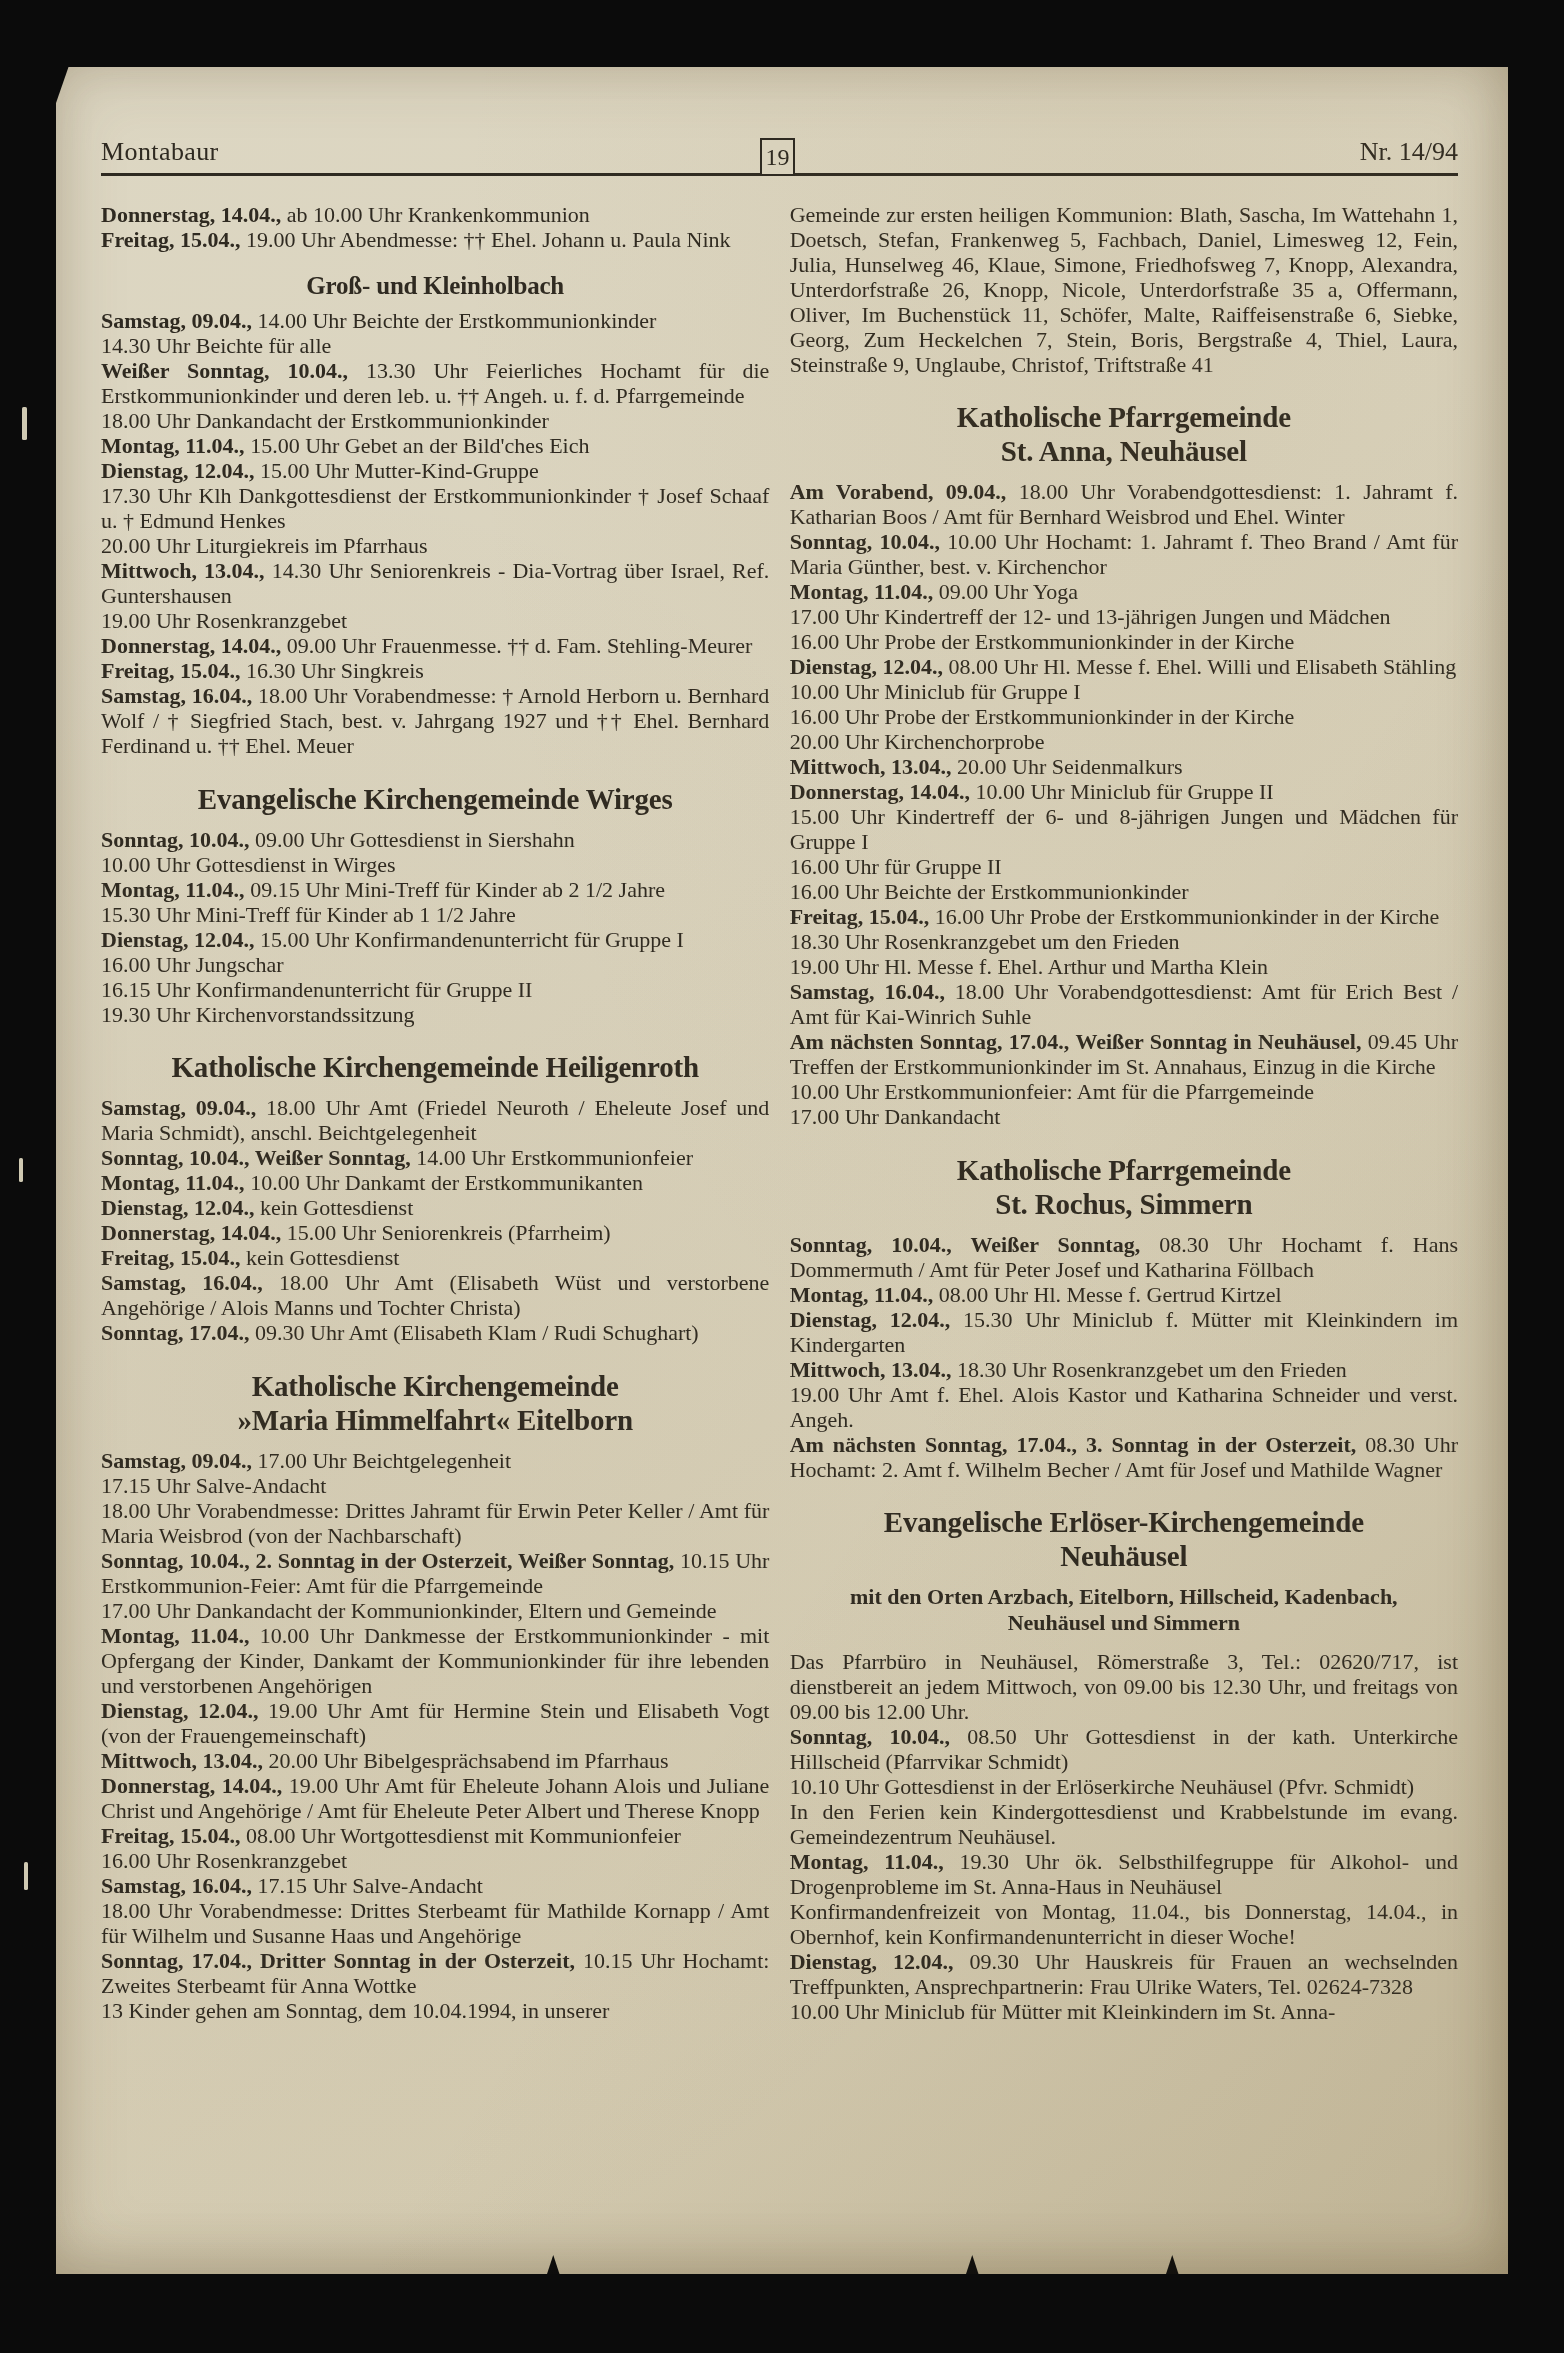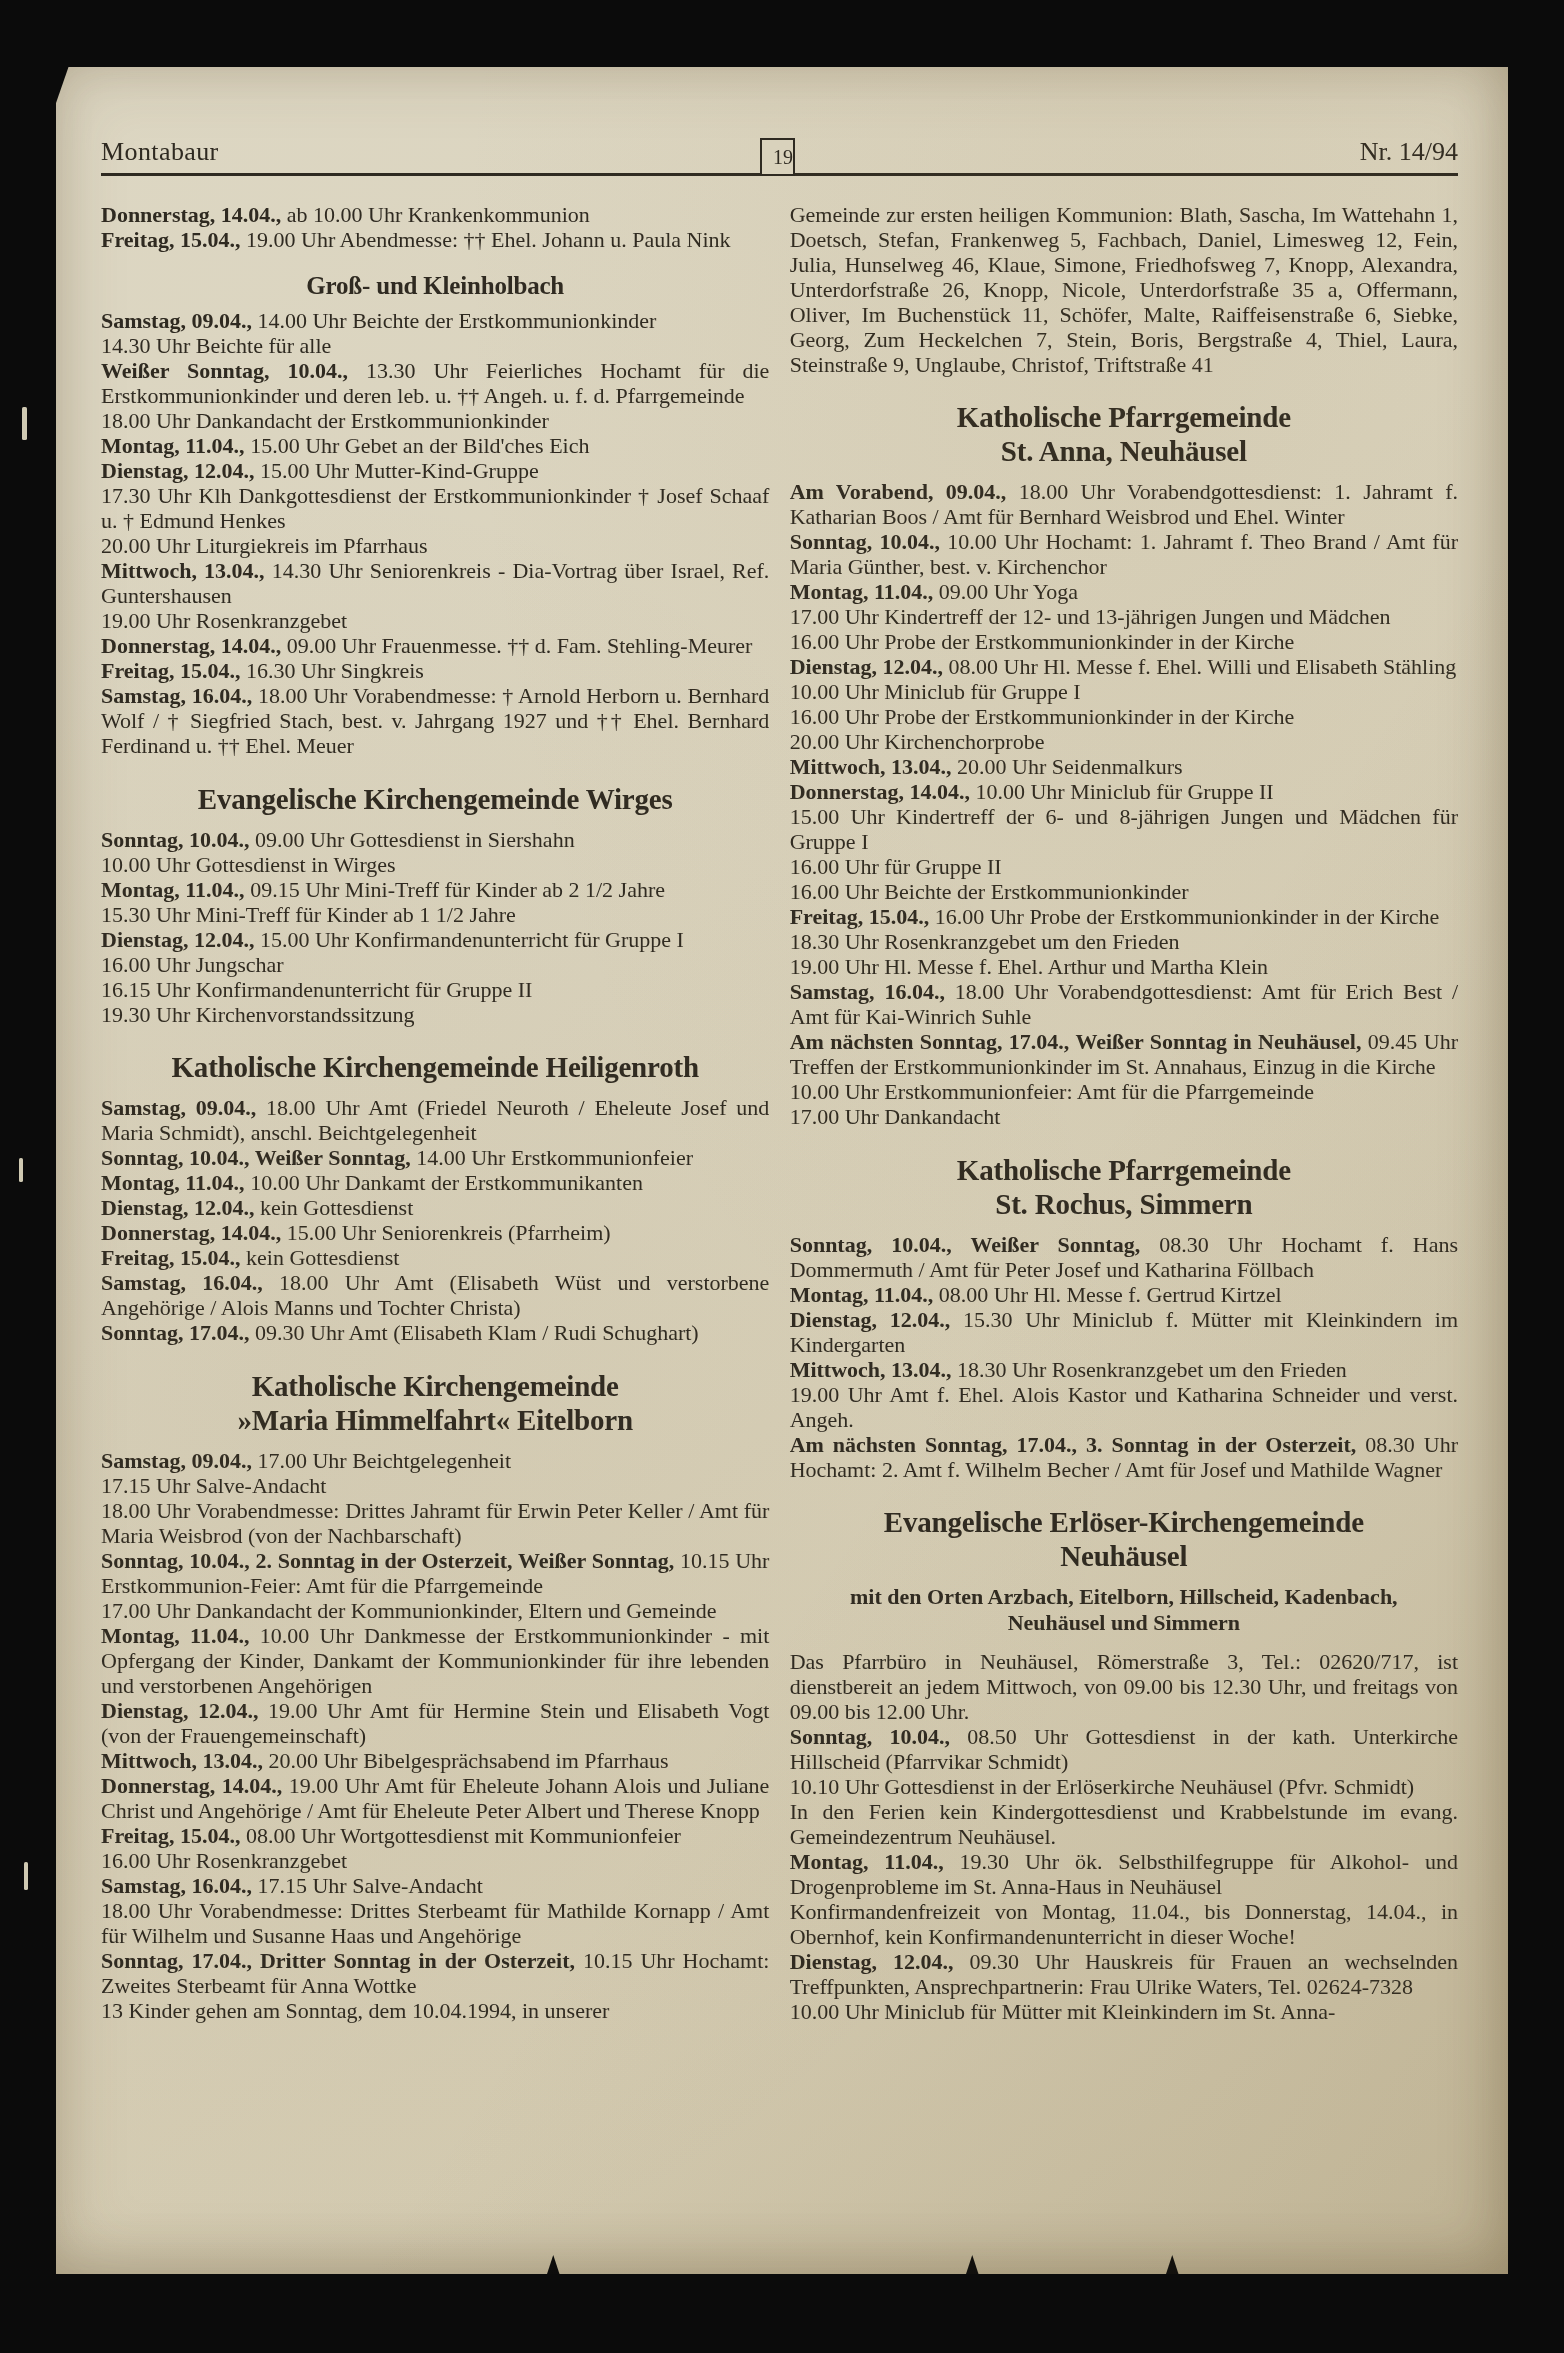--- a/index.html
+++ b/index.html
@@ -23,21 +23,21 @@
     clip-path:polygon(0 0,100% 0,0 100%);}
   .tear{position:absolute;bottom:0;width:12.5px;height:19px;background:#0b0b0b;
     clip-path:polygon(50% 0,100% 100%,0 100%);}
   .page-header{position:relative;height:119px;}
   .loc{position:absolute;left:45px;top:70px;font-size:26px;letter-spacing:0.4px;}
   .issue{position:absolute;right:50px;top:70px;font-size:26px;}
   .rule{position:absolute;left:45px;right:50px;top:106px;height:3.1px;background:#2e2a21;}
   .pagebox{
     position:absolute;left:704px;top:71px;width:31px;height:34px;
     border:2.3px solid #2e2a21;background:#d9d2bc;z-index:2;
-    text-align:right;font-size:20px;line-height:34px;
+    text-align:center;font-size:24px;line-height:34px;
   }
   .cols{display:flex;gap:20.3px;padding:0 50px 0 45px;margin-top:15.6px;}
   .col{flex:1;min-width:0;}
   .entry{margin:0;font-size:22px;line-height:25px;text-align:justify;}
   .entry b{font-weight:700;}
   .shead{font-weight:700;text-align:center;font-size:29px;line-height:34px;
     margin:23.5px 0 11px;letter-spacing:-0.2px;}
   .shead.small{font-size:25px;line-height:30px;margin:19px 0 7.8px;}
   .ssub{font-weight:700;text-align:center;font-size:22px;line-height:26px;
     margin:3.1px 23.5px 12.5px;}

